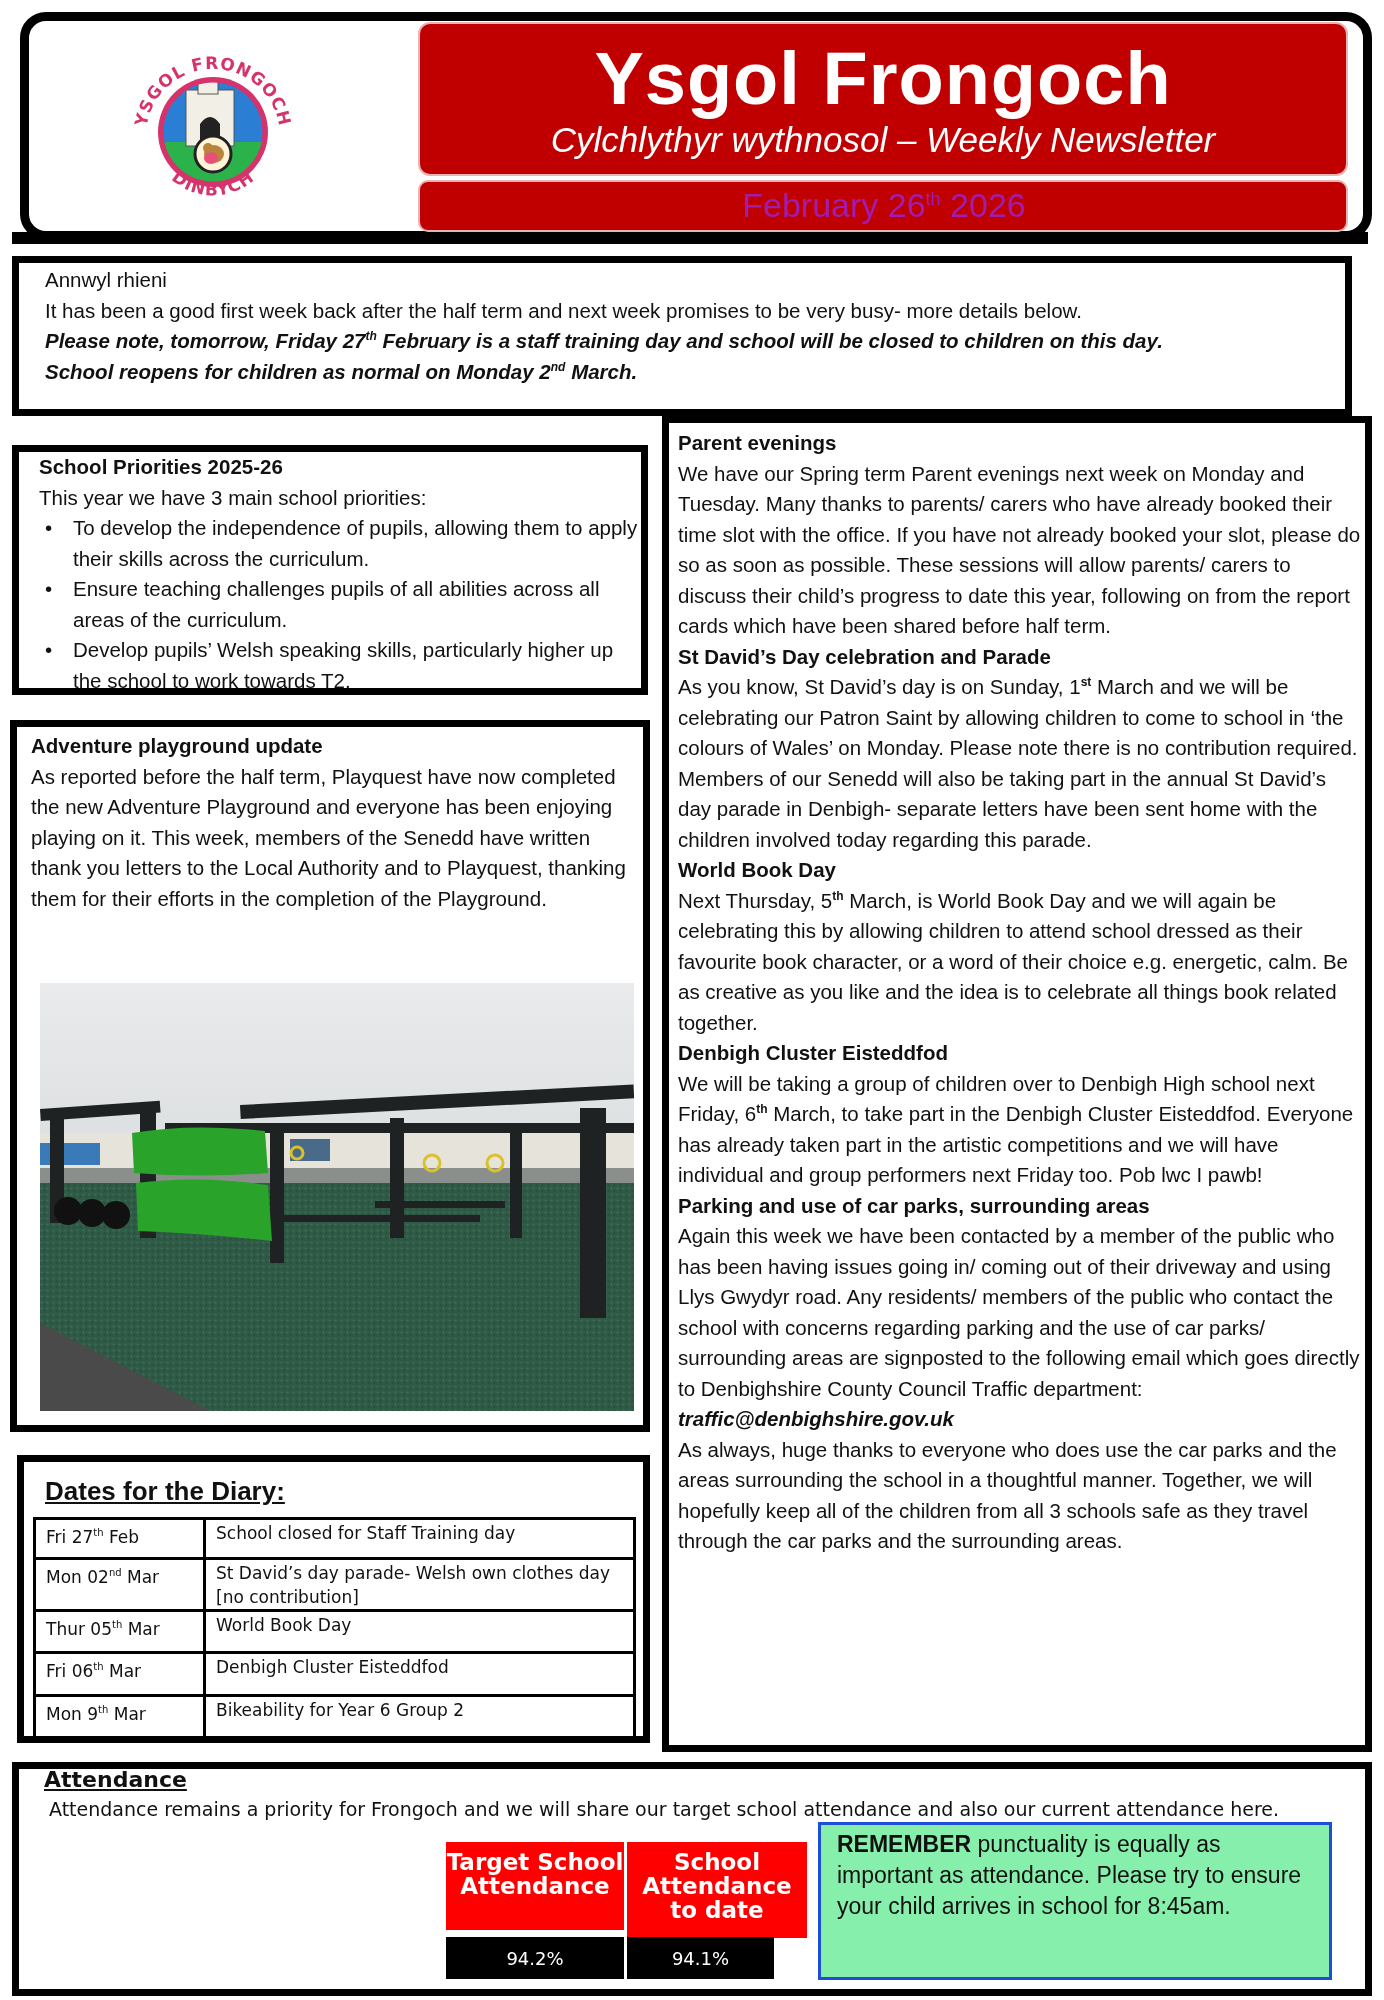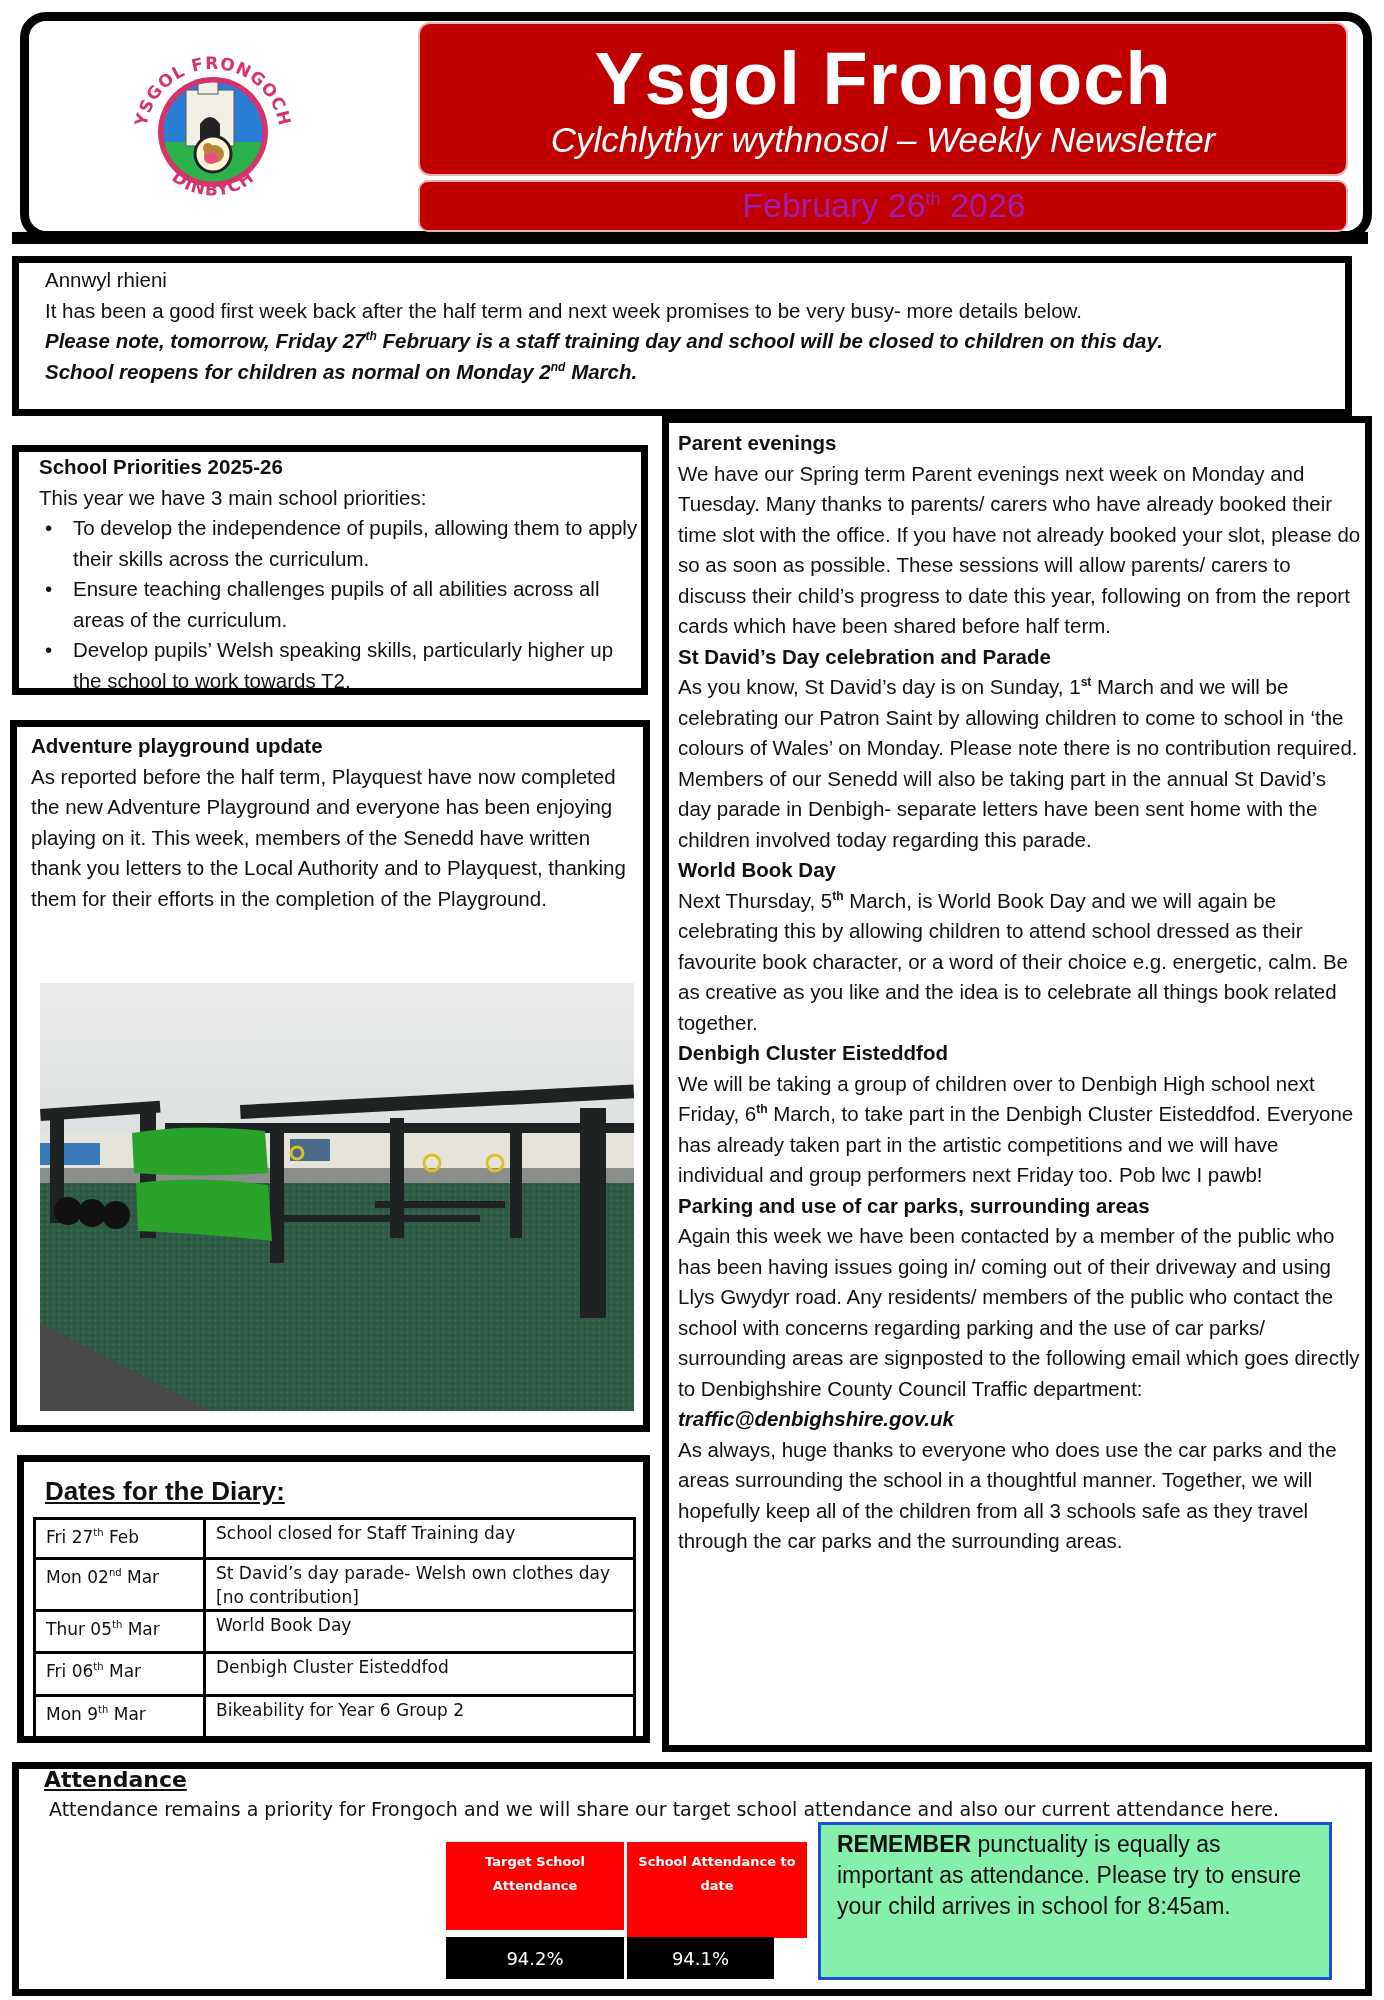--- a/index.html
+++ b/index.html
@@ -46,21 +46,21 @@
   #diary-table sup { font-size: 10px; }
 
   
   #right-box { left: 662px; top: 416px; width: 710px; height: 1336px; }
   #right-text { left: 678px; top: 428px; width: 684px; }
 
   
   #att-box { left: 12px; top: 1762px; width: 1360px; height: 234px; }
   #att-title { left: 44px; top: 1767px; font-family: "DejaVu Sans", sans-serif; font-weight: bold; font-size: 22px; text-decoration: underline; }
   #att-text { left: 44px; top: 1796px; width: 1240px; font-family: "DejaVu Sans", sans-serif; font-size: 19px; line-height: 26px; text-align: center; }
-  .att-head { position:absolute; background:#ff0000; color:#fff; font-family:"DejaVu Sans", sans-serif; font-weight:bold; font-size:13px; line-height:24px; text-align:center; display:flex; align-items:flex-start; justify-content:center; padding-top:8px; }
+  .att-head { position:absolute; background:#ff0000; color:#fff; font-family:"DejaVu Sans", sans-serif; font-weight:bold; font-size:23px; line-height:24px; text-align:center; display:flex; align-items:flex-start; justify-content:center; padding-top:8px; }
   .att-val { position:absolute; background:#000; color:#fff; font-family:"DejaVu Sans", sans-serif; font-size:18px; text-align:center; line-height:44px; }
   #remember { left: 818px; top: 1822px; width: 514px; height: 158px; border: 3px solid #1d4ed8; background:#86efac; padding: 4px 16px; font-family: "Liberation Sans", sans-serif; font-size: 23px; line-height: 31px; }
 </style>
 </head>
 <body>
 
 <div class="abs" id="header-shadow"></div>
 <div class="abs" id="header-frame"></div>
 
 <div class="abs" id="logo">

